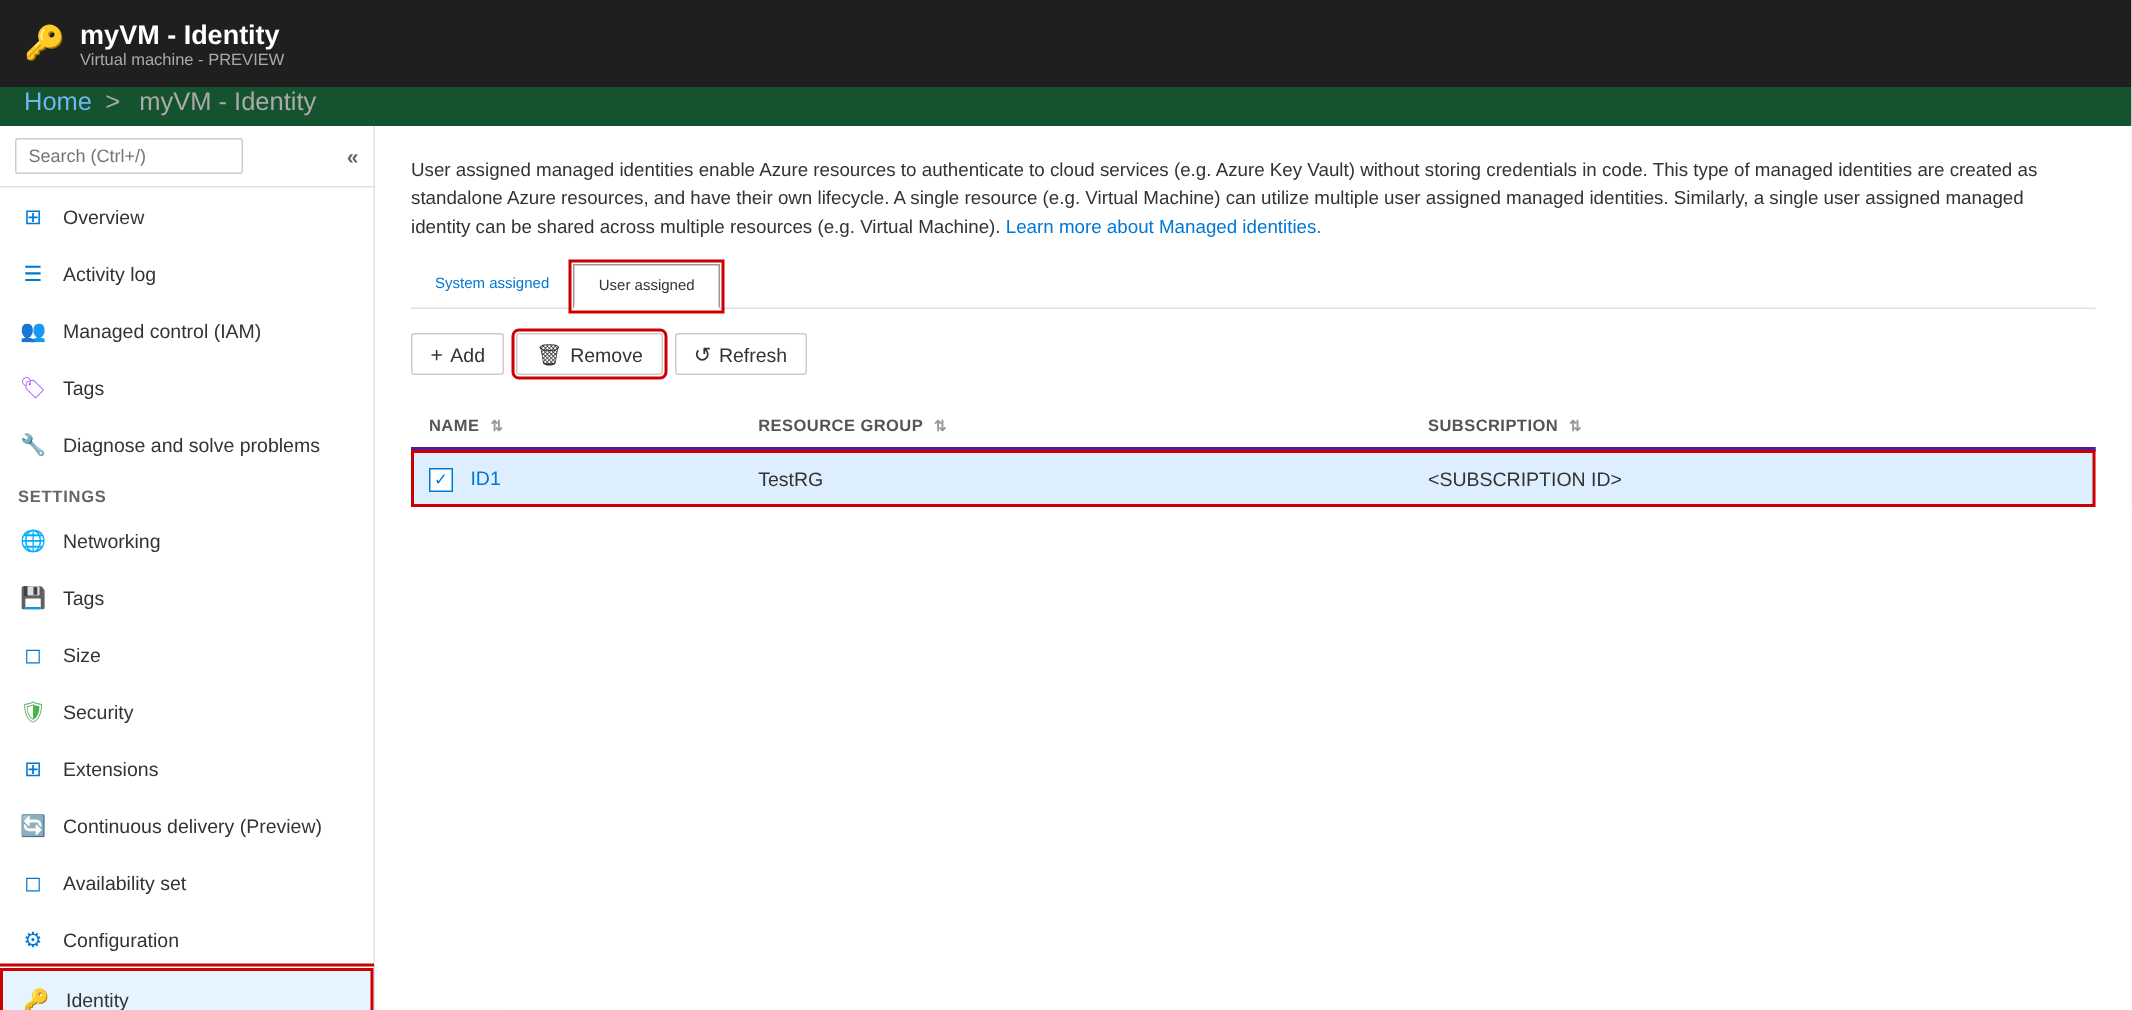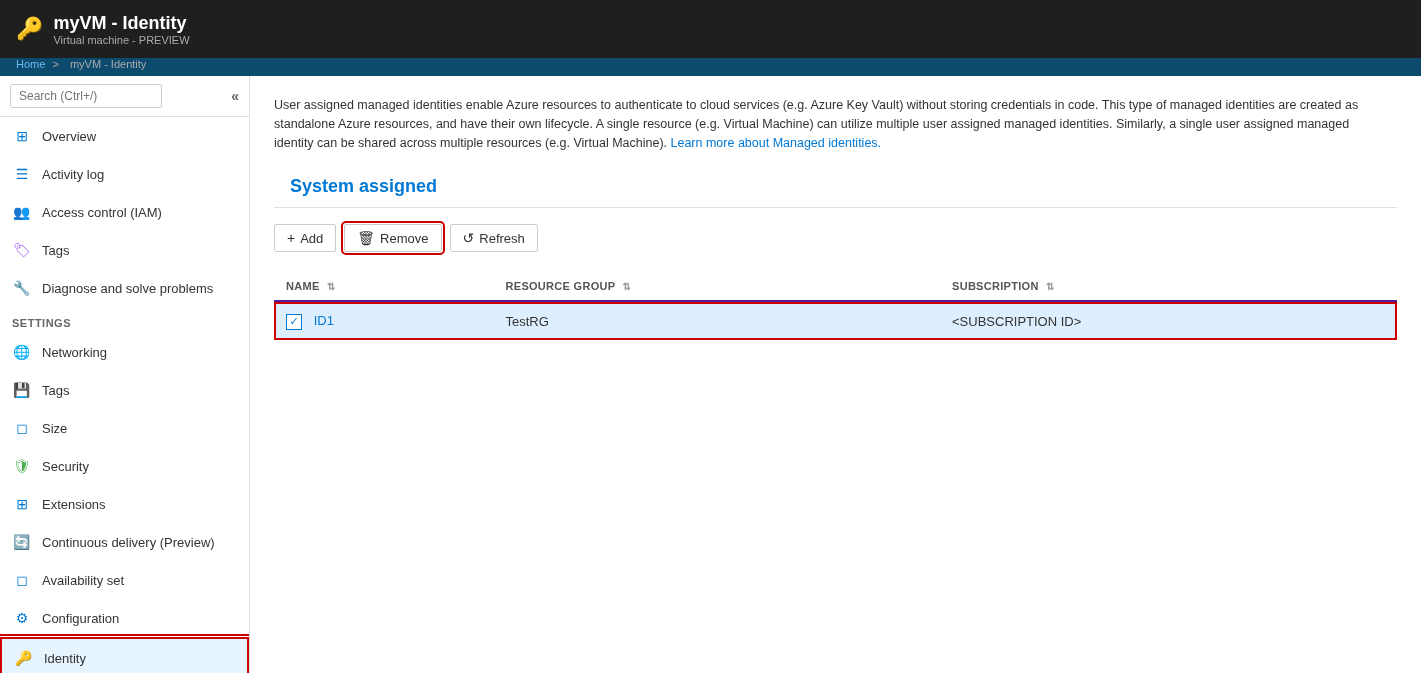--- a/index.html
+++ b/index.html
@@ -19,23 +19,23 @@
       font-size: 22px;
       margin-right: 10px;
       color: #f7c948;
     }
     .top-bar-titles { display: flex; flex-direction: column; }
     .top-bar-title { font-size: 18px; font-weight: 600; color: #fff; }
     .top-bar-subtitle { font-size: 11px; color: #aaa; text-align: right; }
 
     
     .breadcrumb {
-      background: #0c4a6e;
+      background: #14532d;
       padding: 0 16px 6px 16px;
-      font-size: 11px;
+      font-size: 17px;
       color: #aaa;
       flex-shrink: 0;
     }
     .breadcrumb a { color: #6cb8f0; text-decoration: none; }
     .breadcrumb span { margin: 0 4px; }
 
     
     .main-layout {
       display: flex;
       flex: 1;
@@ -128,26 +128,25 @@
 
     
     .tabs {
       display: flex;
       border-bottom: 1px solid #e0e0e0;
       margin-bottom: 16px;
     }
     .tab {
       padding: 8px 16px;
       cursor: pointer;
-      font-size: 18px;
+      font-size: 10px;
       color: #0078d4;
       border: none;
       background: none;
       border-bottom: 2px solid transparent;
-      font-weight: bold;
     }
     .tab.active {
       color: #333;
       border: 1px solid #999;
       border-bottom: 2px solid #fff;
       margin-bottom: -1px;
       background: #fff;
     }
 
     
@@ -243,21 +242,21 @@
       <div class="sidebar-item">
         <span class="sidebar-icon" style="color:#0078d4;">⊞</span>
         <span>Overview</span>
       </div>
       <div class="sidebar-item">
         <span class="sidebar-icon" style="color:#0078d4;">☰</span>
         <span>Activity log</span>
       </div>
       <div class="sidebar-item">
         <span class="sidebar-icon" style="color:#0078d4;">👥</span>
-        <span>Access control (IAM)</span>
+        <span>Managed control (IAM)</span>
       </div>
       <div class="sidebar-item">
         <span class="sidebar-icon" style="color:#a855f7;">🏷</span>
         <span>Tags</span>
       </div>
       <div class="sidebar-item">
         <span class="sidebar-icon" style="color:#333;">🔧</span>
         <span>Diagnose and solve problems</span>
       </div>
 
@@ -303,20 +302,21 @@
   </div>
 
   <div class="content">
     <p class="content-description">
       <span>User assigned managed identities enable Azure resources to authenticate to cloud services (e.g. Azure Key Vault) without storing credentials in code. This type of managed identities are created as standalone Azure resources, and have their own lifecycle. A single resource (e.g. Virtual Machine) can utilize multiple user assigned managed identities. Similarly, a single user assigned managed identity can be shared across multiple resources (e.g. Virtual Machine).</span>
       <a href="#">Learn more about Managed identities.</a>
     </p>
 
     <div class="tabs">
       <button class="tab">System assigned</button>
+      <button class="tab active tab-highlight" style="outline: 2px solid #c00; outline-offset: 1px;">User assigned</button>
     </div>
 
     <div class="toolbar">
       <button class="toolbar-btn">
         <span class="toolbar-btn-icon">+</span>
         <span>Add</span>
       </button>
       <button class="toolbar-btn btn-highlight" style="outline: 2px solid #c00; outline-offset: 1px;">
         <span class="toolbar-btn-icon">🗑</span>
         <span>Remove</span>

